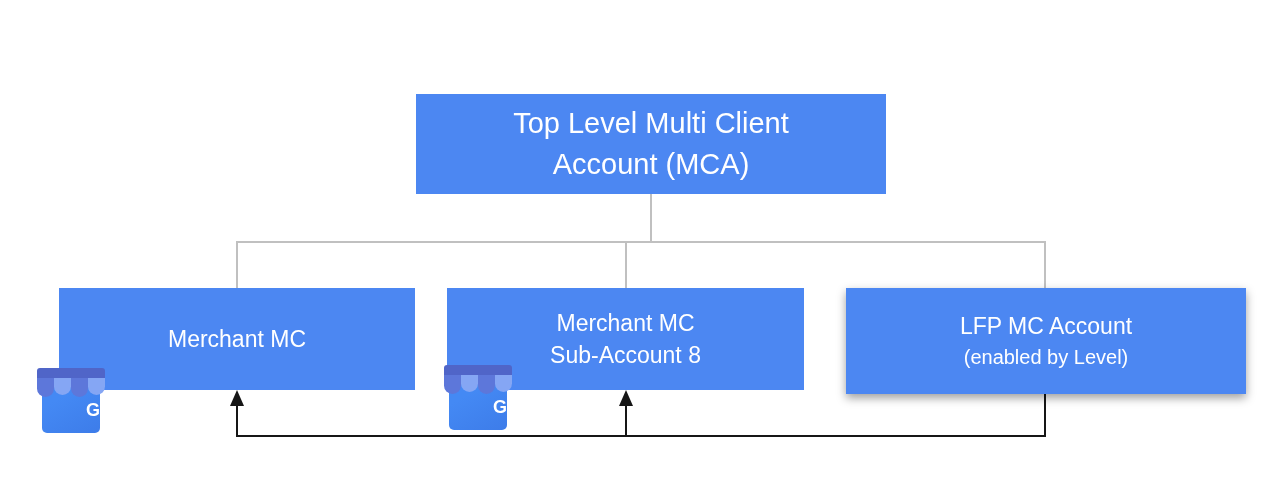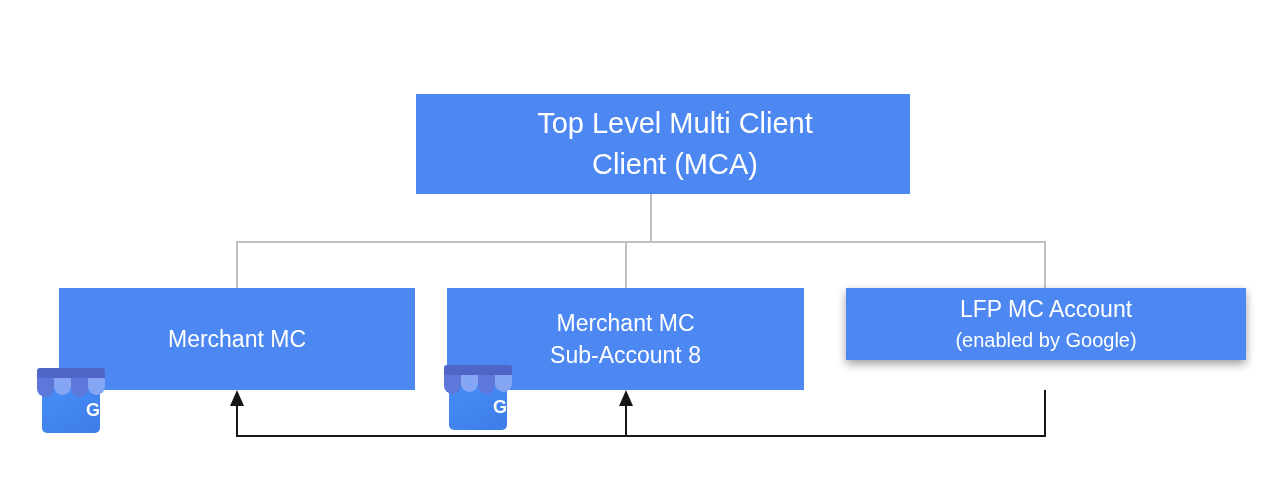--- a/index.html
+++ b/index.html
@@ -24,25 +24,25 @@
   }
   
   .node{
     position:absolute;
     background:var(--node-fill);
     color:var(--node-text);
     display:flex;flex-direction:column;
     align-items:center;justify-content:center;
     text-align:center;
   }
-  .node-mca{left:416px;top:94px;width:470px;height:100px;padding-left:24px;}
+  .node-mca{left:416px;top:94px;width:470px;height:100px;}
   .node-mca .l1,.node-mca .l2{font-size:29px;line-height:41px;}
   .node-sub1{left:59px;top:288px;width:356px;height:102px;}
   .node-sub2{left:447px;top:288px;width:357px;height:102px;}
-  .node-lfp{left:846px;top:288px;width:400px;height:72px;
+  .node-lfp{left:846px;top:288px;width:400px;height:106px;
     box-shadow:0 4px 9px rgba(0,0,0,.38);align-items:center;}
   .node-sub1 .l1,.node-sub1 .l2,
   .node-sub2 .l1,.node-sub2 .l2,
   .node-lfp .l1{font-size:23px;line-height:32px;}
   .node-lfp .l2{font-size:20px;line-height:30px;}
   
   .gline{position:absolute;background:var(--connector-gray);}
   .g-v-mca{left:650px;top:194px;width:2px;height:48px;}
   .g-h-bus{left:236px;top:241px;width:810px;height:2px;}
   .g-d-sub1{left:236px;top:242px;width:2px;height:46px;}
@@ -98,35 +98,35 @@
 
   <div class="bline b-v-lfp"></div>
   <div class="bline b-h-bus"></div>
   <div class="bline b-up-sub1"></div>
   <div class="bline b-up-sub2"></div>
   <div class="arrowhead ah-sub1"></div>
   <div class="arrowhead ah-sub2"></div>
 
   <div class="node node-mca">
     <div class="l1">Top Level Multi Client</div>
-    <div class="l2">Client (MCA)</div>
+    <div class="l2">Account (MCA)</div>
   </div>
 
   <div class="node node-sub1">
     <div class="l1">Merchant MC</div>
   </div>
 
   <div class="node node-sub2">
     <div class="l1">Merchant MC</div>
     <div class="l2">Sub-Account 8</div>
   </div>
 
   <div class="node node-lfp">
     <div class="l1">LFP MC Account</div>
-    <div class="l2">(enabled by Google)</div>
+    <div class="l2">(enabled by Level)</div>
   </div>
 
   <div class="gmb gmb-1">
     <div class="body"></div>
     <div class="band"></div>
     <div class="scallops">
       <div class="sc dark"></div>
       <div class="sc light"></div>
       <div class="sc dark"></div>
       <div class="sc light"></div>

